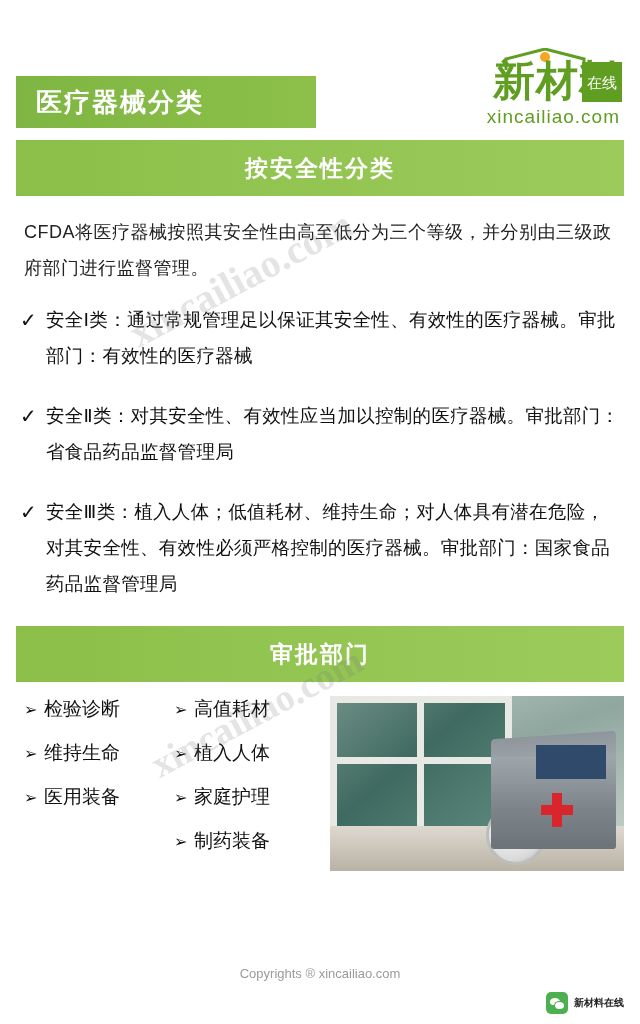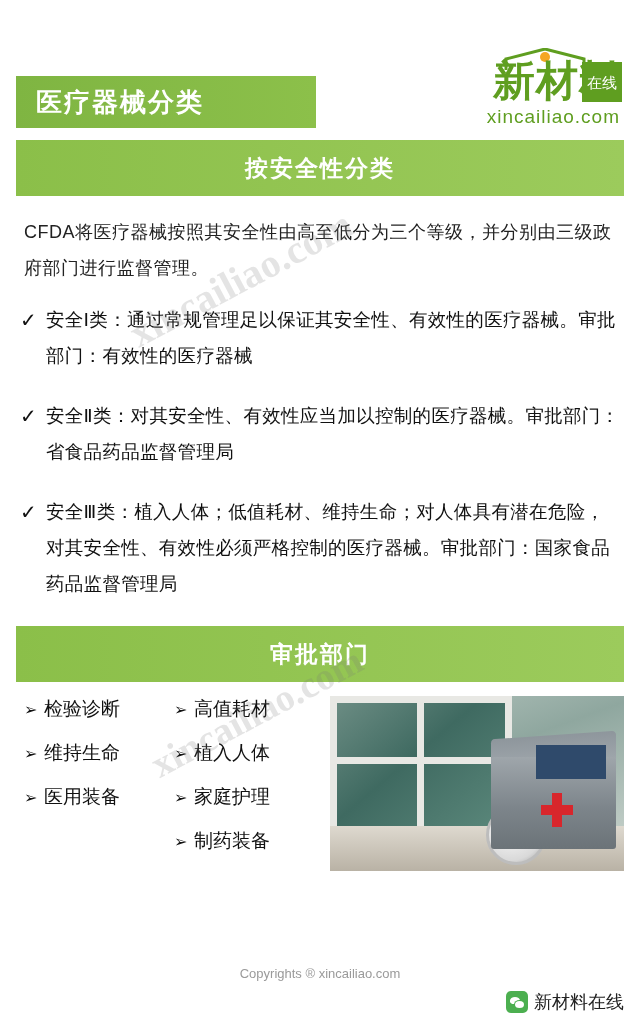--- a/index.html
+++ b/index.html
@@ -320,22 +320,23 @@
   .wechat-icon:after {
     content: "";
     position: absolute;
     left: 9px; top: 10px;
     width: 9px; height: 7px;
     background: #fff;
     border-radius: 50%;
     box-shadow: 0 0 0 1px #4caf50;
   }
   .wechat-text {
-    font-size: 18px;
+    font-size: 10px;
     color: #222;
+    font-weight: bold;
   }
 </style>
 </head>
 <body>
 
 <div class="page">
 
   <div class="header">
     <div class="title-bar">
       <span class="title-text">医疗器械分类</span>

